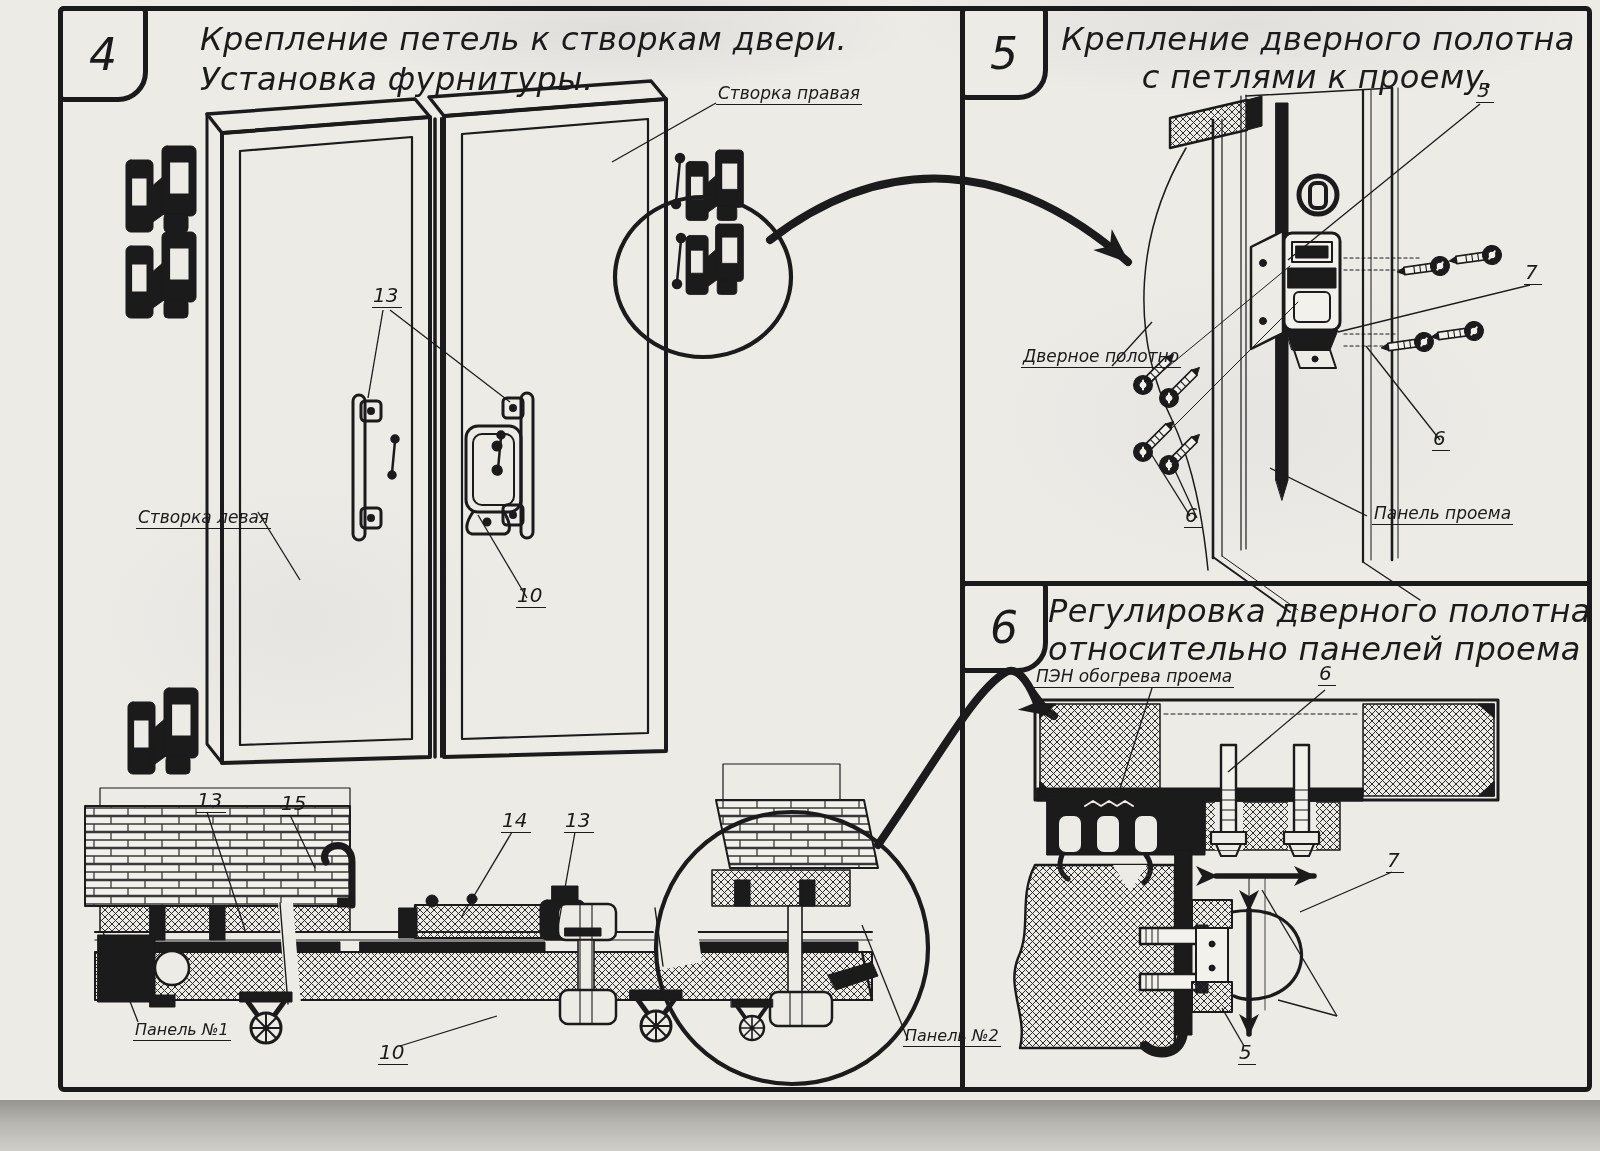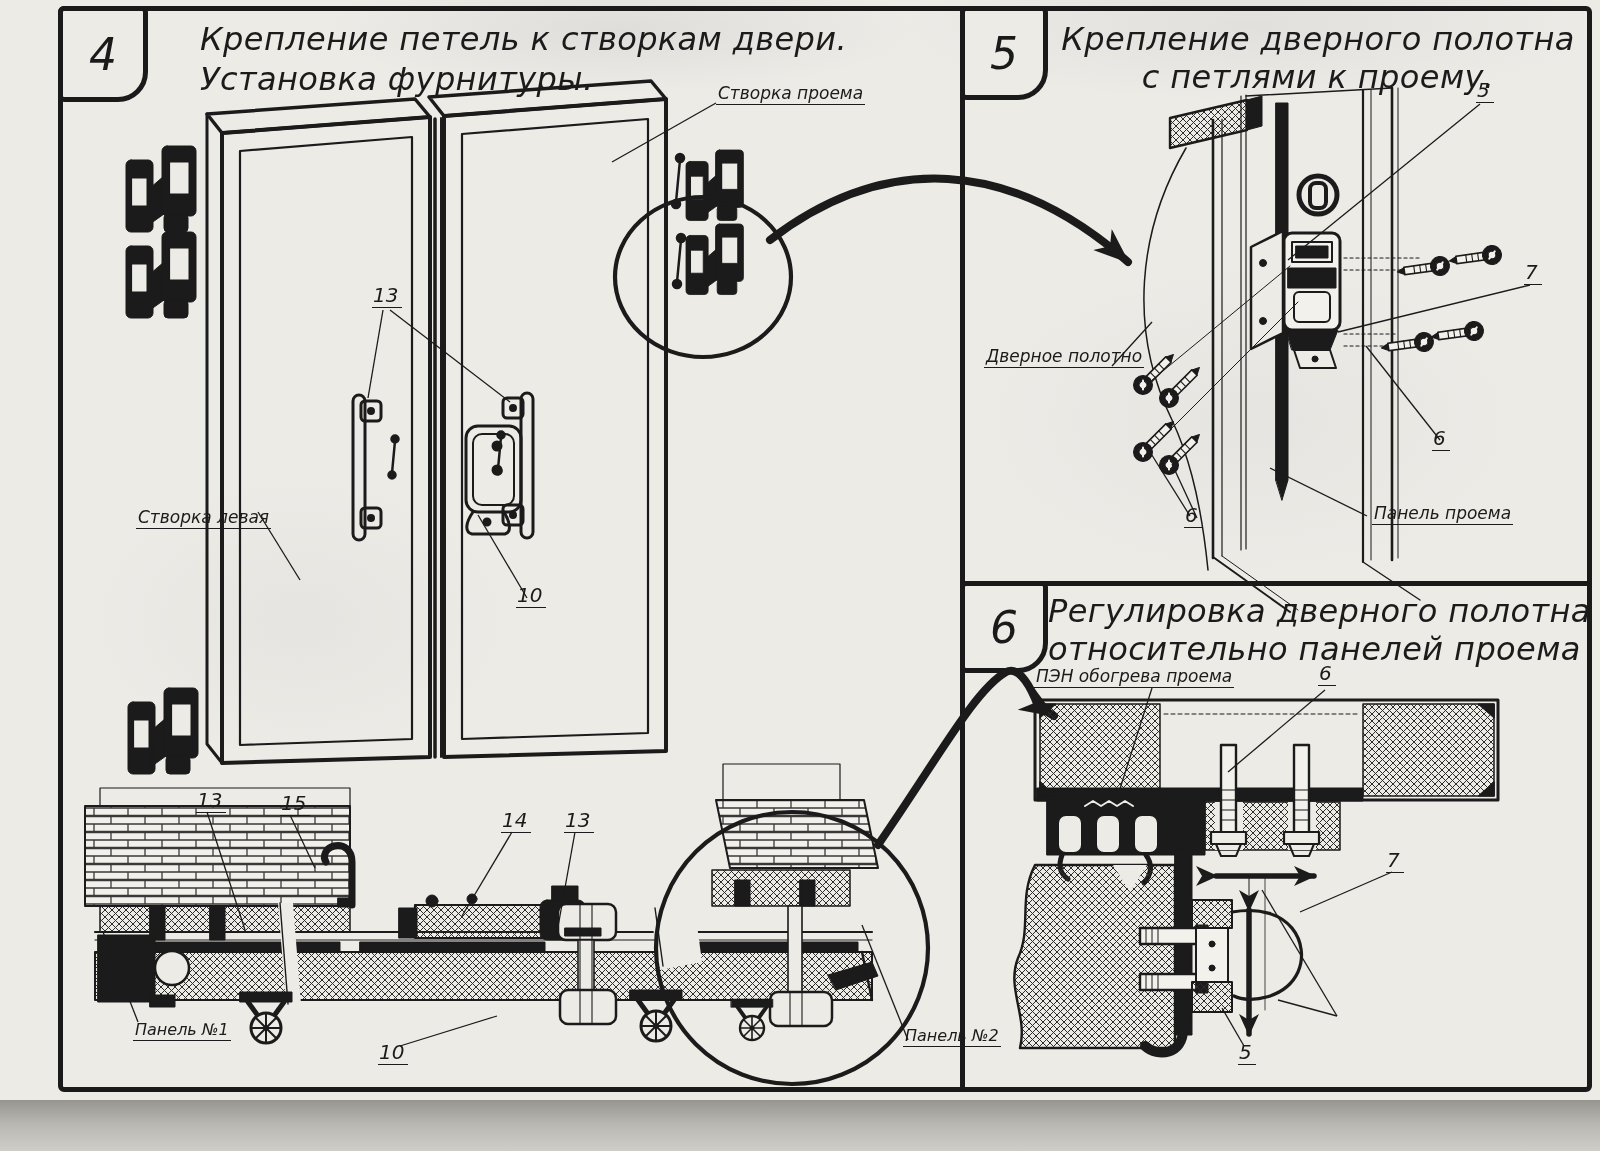--- a/index.html
+++ b/index.html
@@ -396,34 +396,34 @@
     <span>6</span>
     </div>
 
   <div class="t title" style="left:200px;top:20px;">Крепление петель к створкам двери.</div>
   <div class="t title" style="left:200px;top:60px;">Установка фурнитуры.</div>
   <div class="t title c" style="left:1058px;top:58px;">с петлями к проему.</div>
   <div class="t title c" style="left:1058px;top:20px;">Крепление дверного полотна</div>
   <div class="t title c" style="left:1048px;top:592px;font-style:italic;">Регулировка дверного полотна</div>
   <div class="t title c" style="left:1048px;top:630px;">относительно панелей проема</div>
 
-  <div class="t lbl" style="left:716px;top:83px;">Створка проема</div>
+  <div class="t lbl" style="left:716px;top:83px;">Створка правая</div>
   <div class="t lbl" style="left:108px;top:507px;margin-left:28px;">Створка левая</div>
   <div class="t lbl" style="left:133px;top:1020px;font-size:16px;">Панель №1</div>
   <div class="t lbl" style="left:903px;top:1026px;font-size:16px;">Панель №2</div>
 
   <div class="t co" style="left:372px;top:283px;">13</div>
   <div class="t co" style="left:516px;top:583px;">10</div>
   <div class="t co" style="left:196px;top:788px;">13</div>
   <div class="t co" style="left:280px;top:791px;">15</div>
   <div class="t co" style="left:501px;top:808px;">14</div>
   <div class="t co" style="left:564px;top:808px;">13</div>
   <div class="t co" style="left:378px;top:1040px;">10</div>
 
-  <div class="t lbl" style="left:984px;top:346px;">Дверное полотно</div>
+  <div class="t lbl" style="left:1021px;top:346px;">Дверное полотно</div>
   <div class="t lbl" style="left:1372px;top:503px;">Панель проема</div>
   <div class="t co" style="left:1476px;top:78px;">5</div>
   <div class="t co" style="left:1524px;top:260px;">7</div>
   <div class="t co" style="left:1432px;top:426px;">6</div>
   <div class="t co" style="left:1184px;top:503px;">6</div>
 
   <div class="t lbl" style="left:1034px;top:666px;">ПЭН обогрева проема</div>
   <div class="t co" style="left:1318px;top:661px;">6</div>
   <div class="t co" style="left:1386px;top:848px;">7</div>
   <div class="t co" style="left:1238px;top:1040px;">5</div>

